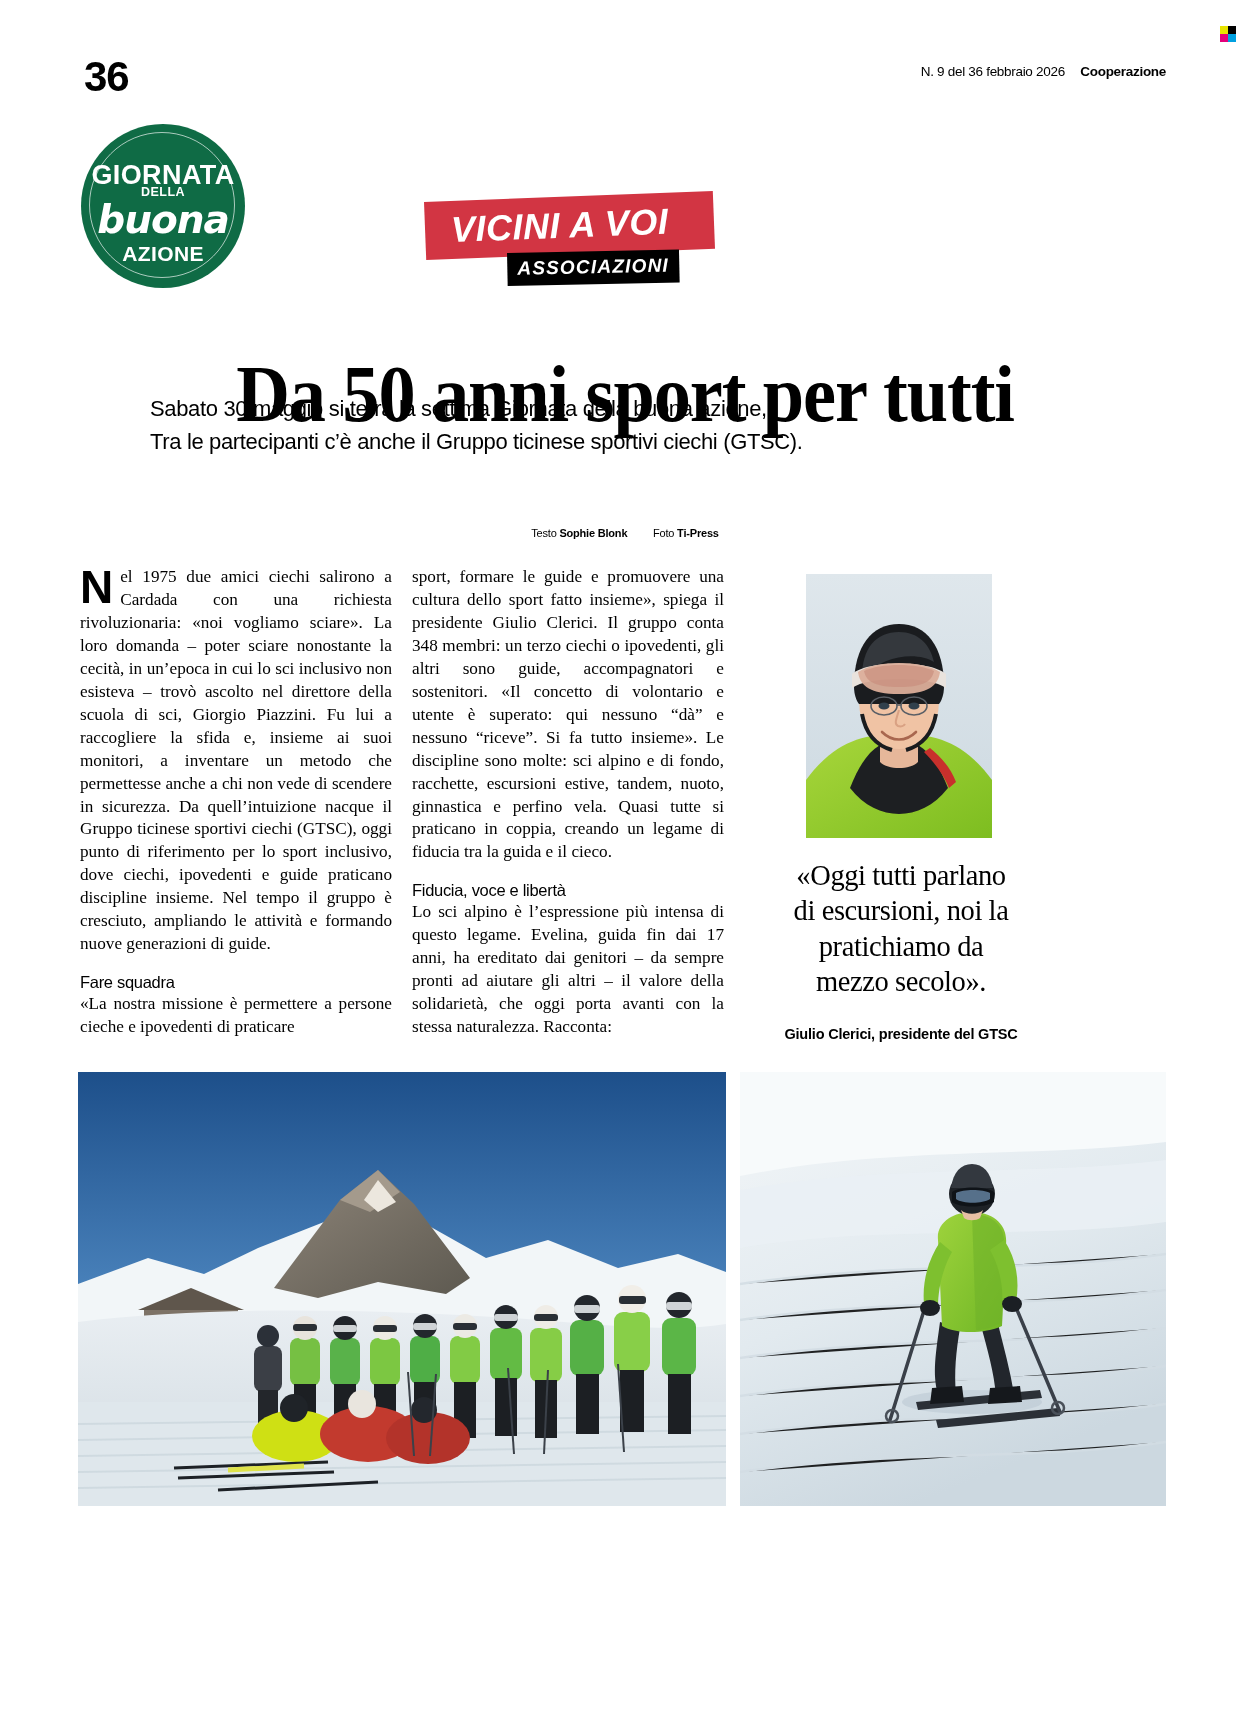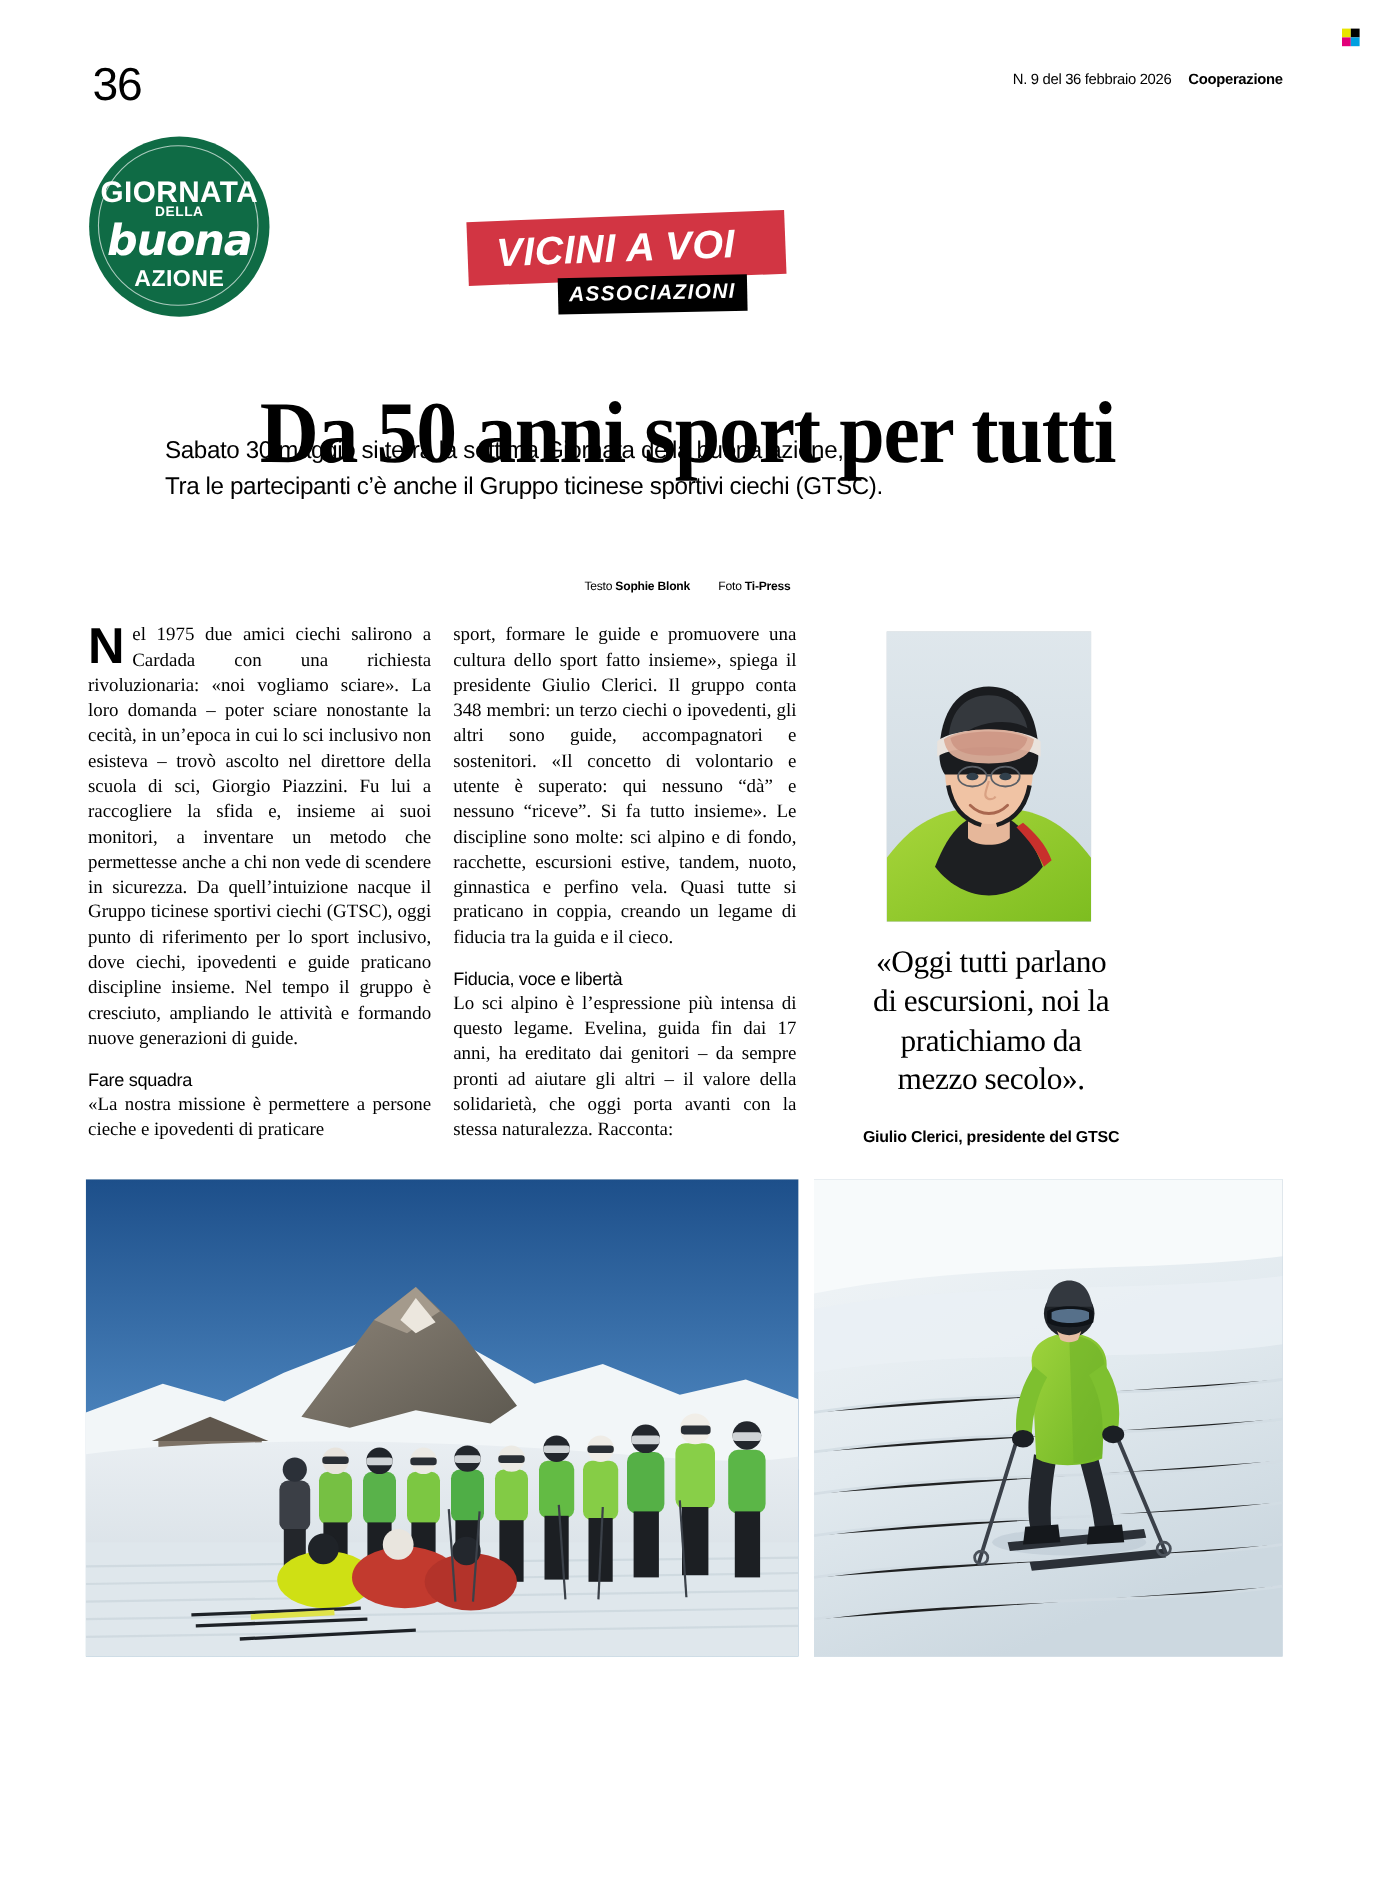--- a/index.html
+++ b/index.html
@@ -34,21 +34,21 @@
   .corner-mark i.q2 { left: 8px;top: 0;  background: #000000; }
   .corner-mark i.q3 { left: 0;  top: 8px;background: #e2007a; }
   .corner-mark i.q4 { left: 8px;top: 8px;background: #00a0e0; }
 
   
   .folio {
     position: absolute;
     left: 84px;
     top: 56px;
     font-family: "Liberation Sans", sans-serif;
-    font-weight: normal;
+    font-weight: bold;
     font-size: 42px;
     letter-spacing: -1px;
     line-height: 1;
   }
   .running-head {
     position: absolute;
     right: 84px;
     top: 64px;
     font-family: "Liberation Sans", sans-serif;
     font-size: 13.5px;

